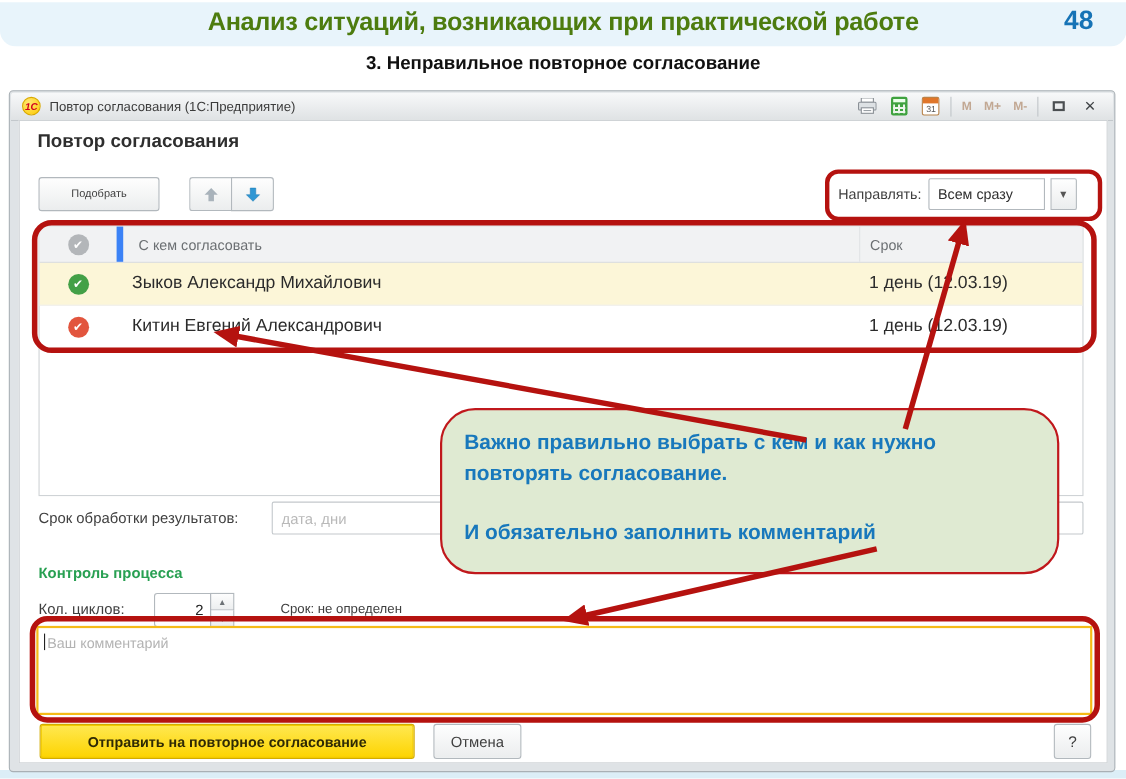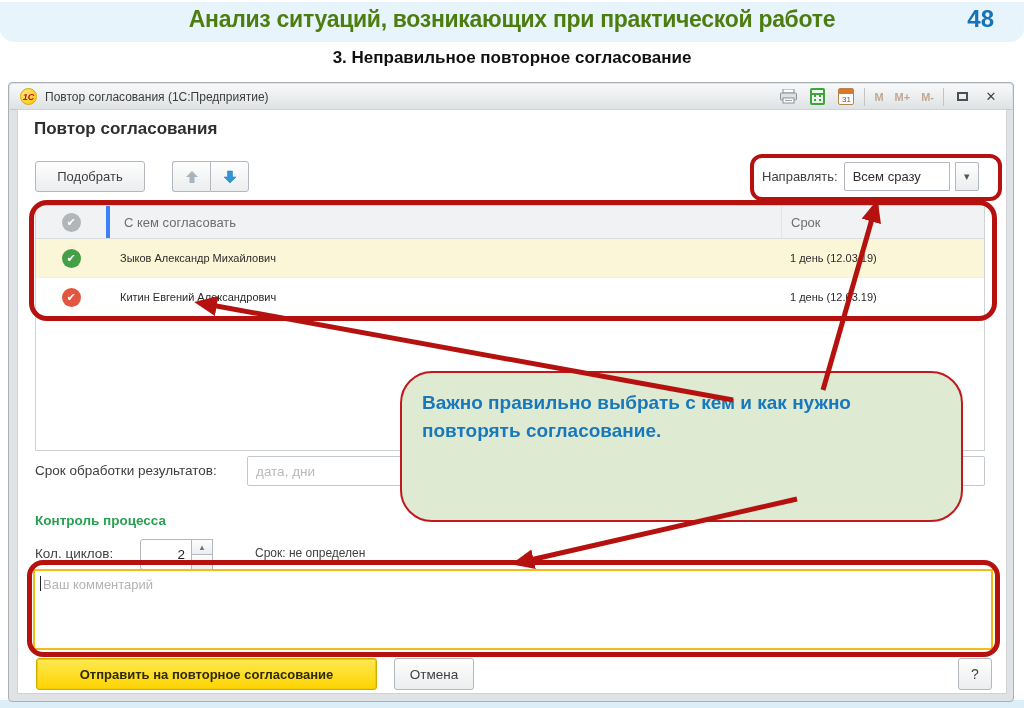--- a/index.html
+++ b/index.html
@@ -43,44 +43,44 @@
 
   
   #content-bg { position:absolute; left:17px; top:109px; width:990px; height:585px;
     background:#fff; border:1px solid #cfd3d6; z-index:1; }
   .layer { position:absolute; z-index:2; }
 
   #dlg-heading { left:34px; top:119px; font-size:17px; font-weight:bold; color:#2e2e2e; }
 
   .btn { display:flex; align-items:center; justify-content:center;
     background:linear-gradient(#fefefe,#ebedee); border:1px solid #b2b8bd; border-radius:3px;
-    font-size:13px; color:#3f3f3f; cursor:pointer; }
+    font-size:10px; color:#3f3f3f; cursor:pointer; }
   #btn-pick { left:35px; top:161px; width:110px; height:31px; }
   #move-group { left:172px; top:161px; width:77px; height:31px; display:flex; }
   .move-half { flex:1; display:flex; align-items:center; justify-content:center;
     background:linear-gradient(#fefefe,#ebedee); border:1px solid #b2b8bd; }
   .move-half:first-child { border-radius:3px 0 0 3px; border-right:none; }
   .move-half:last-child { border-radius:0 3px 3px 0; }
 
   #direct-row { left:762px; top:161px; height:31px; display:flex; align-items:center; gap:6px; }
   #direct-label { font-size:13px; color:#3f3f3f; }
   #direct-field { width:106px; height:29px; border:1px solid #b2b8bd; background:#fff; border-radius:2px 0 0 2px;
     font-size:13px; color:#2e2e2e; display:flex; align-items:center; padding-left:8px; }
   #direct-caret { width:24px; height:29px; margin-left:-1px; border:1px solid #b2b8bd; border-radius:0 2px 2px 0;
     background:linear-gradient(#fefefe,#ebedee); display:flex; align-items:center; justify-content:center; }
   .caret::before { content:"▾"; font-size:11px; color:#555; }
 
   
   #list { left:35px; top:205px; width:950px; height:246px; background:#fff; border:1px solid #cfd3d6; }
   .lrow { display:flex; width:100%; }
   #list-header { height:33px; background:#f1f2f3; border-bottom:1px solid #d9dcde; color:#6b6f72; font-size:13px; }
   .cell-ico { flex:0 0 70px; display:flex; align-items:center; justify-content:center; }
-  .cell-name { flex:1 1 auto; display:flex; align-items:center; padding-left:14px; border-left:4px solid #3b82f6; }
+  .cell-name { flex:1 1 auto; display:flex; align-items:center; padding-left:14px; border-left:6px solid #3b82f6; }
   .cell-term { flex:0 0 203px; display:flex; align-items:center; padding-left:9px; border-left:1px solid #e2e4e6; }
-  .data-row { height:39px; font-size:11px; color:#2b2b2b; border-bottom:1px solid #efefef; }
+  .data-row { height:39px; font-size:16px; color:#2b2b2b; border-bottom:1px solid #efefef; }
   .data-row .cell-name, .data-row .cell-term { border-left:none; }
   #row-0 { background:#fcf6d8; }
   .status { width:19px; height:19px; border-radius:50%; display:flex; align-items:center; justify-content:center; }
   .status::before { content:"✔"; color:#fff; font-size:11px; }
   .status-header { background:#b3b6b9; }
   .status-approved { background:#43a047; }
   .status-rejected { background:#e2553e; }
 
   
   #proc-label { left:35px; top:463px; font-size:13.5px; color:#3f3f3f; }
@@ -243,20 +243,21 @@
   <div class="layer" id="btn-submit">Отправить на повторное согласование</div>
   <div class="layer btn" id="btn-cancel">Отмена</div>
   <div class="layer btn" id="btn-help">?</div>
 
   <div class="red-box" id="red-direct"></div>
   <div class="red-box" id="red-table"></div>
   <div class="red-box" id="red-comment"></div>
 
   <div id="callout">
     <div class="p1">Важно правильно выбрать с кем и как нужно повторять согласование.</div>
+    <div class="p2">И обязательно заполнить комментарий</div>
   </div>
 
   <svg id="arrows">
     <defs>
       <marker id="ah" markerWidth="4.6" markerHeight="4" refX="3.4" refY="2" orient="auto">
         <path d="M0,0 L4.6,2 L0,4 Z" fill="#b5120f"></path>
       </marker>
     </defs>
     <line x1="733" y1="400" x2="200" y2="303" stroke="#b5120f" stroke-width="5" marker-end="url(#ah)"></line>
     <line x1="823" y1="390" x2="876" y2="205" stroke="#b5120f" stroke-width="5" marker-end="url(#ah)"></line>

